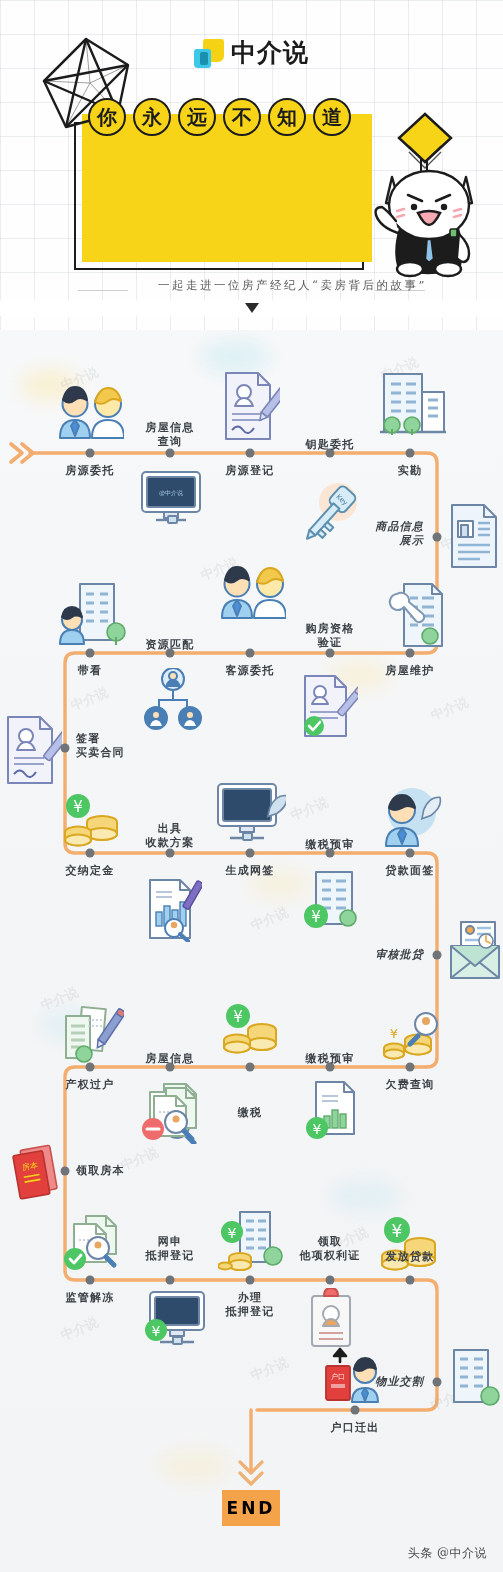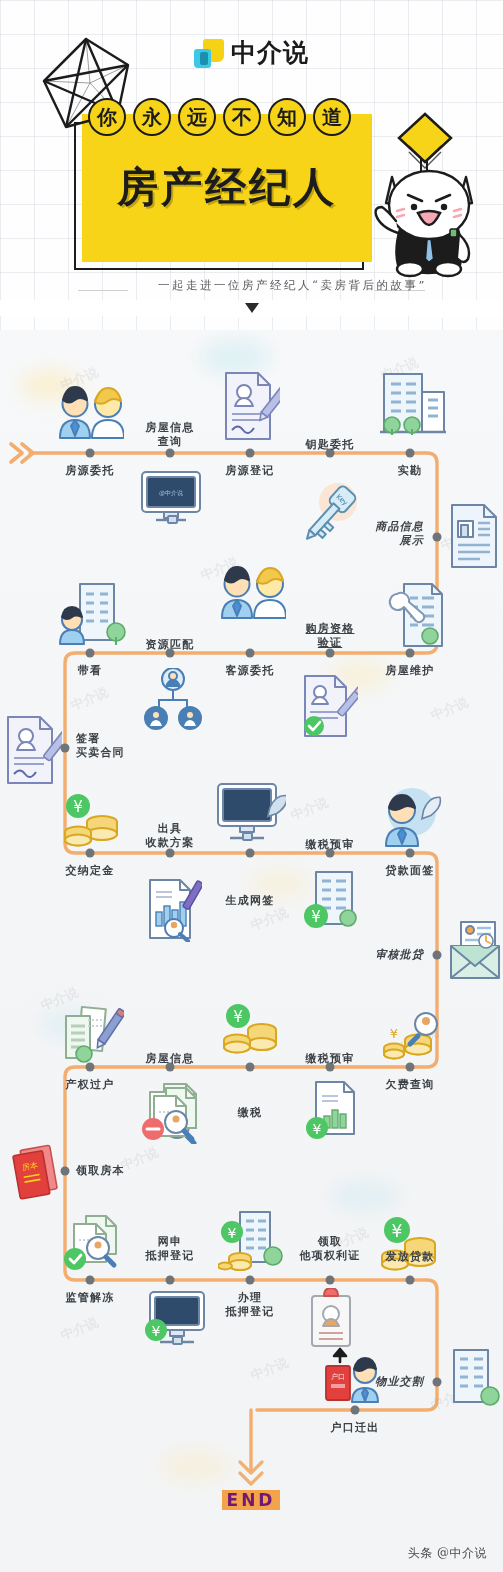--- a/index.html
+++ b/index.html
@@ -131,22 +131,22 @@
     font-family: "DejaVu Sans", sans-serif;
   }
   .lab.c { transform: translateX(-50%); text-align: center; }
   .lab.r { transform: translateX(-100%); text-align: right; font-style: italic; }
 
   
   .ico { position: absolute; z-index: 5; }
 
   
   .end-badge {
-    position: absolute; left: 222px; top: 1490px; width: 58px; height: 20px;
-    background: #f5a34a; color: #701a75; z-index: 8;
+    position: absolute; left: 222px; top: 1490px; width: 58px; height: 36px;
+    background: #f5a34a; color: #000000; z-index: 8;
     display: flex; align-items: center; justify-content: center;
     font-size: 17px; font-weight: 700; letter-spacing: 3px;
     font-family: "DejaVu Sans", sans-serif;
   }
   .watermark {
     position: absolute; right: 16px; bottom: 10px; z-index: 9;
     font-size: 12px; color: #4a4a4a; letter-spacing: .5px;
     font-family: "DejaVu Serif", "Liberation Serif", serif;
   }
   
@@ -201,21 +201,20 @@
       <rect x="26" y="46" width="6" height="84" fill="#f2f2f2" stroke="#1c1c1c" stroke-width="2"></rect>
       <polygon points="30,4 56,28 30,52 4,28" fill="#f7d417" stroke="#1c1c1c" stroke-width="2.5"></polygon>
       <g stroke="#1c1c1c" stroke-width="1.4" opacity=".75">
         <polyline points="14,36 30,52 46,36" fill="none"></polyline>
         <polyline points="14,42 30,58 46,42" fill="none"></polyline>
       </g>
     </svg>
 
     <div class="slab-outline"></div>
     <div class="slab">
-      <div class="slab-line">房产经纪人</div>
     </div>
 
     <svg class="cat" width="112" height="115" viewBox="0 0 112 115">
       <g stroke="#1c1c1c" stroke-width="2.4" stroke-linejoin="round" stroke-linecap="round">
 
         <path d="M28 66 Q22 86 26 102 Q40 110 56 110 Q74 110 88 102 Q92 86 86 66 Z" fill="#1c1c1c"></path>
         <path d="M50 66 L57 82 L64 66" fill="#ffffff"></path>
         <path d="M55 72 L59 72 L62 96 L57 100 L53 96 Z" fill="#8fc2e8"></path>
 
         <path d="M20 14 L28 42 L14 40 Z" fill="#ffffff"></path>
@@ -400,21 +399,21 @@
       </g>
     </svg>
 
     <div class="dot" style="left:410px; top:323px;"></div>
     <div class="dot" style="left:330px; top:323px;"></div>
     <div class="dot" style="left:250px; top:323px;"></div>
     <div class="dot" style="left:170px; top:323px;"></div>
     <div class="dot" style="left:90px;  top:323px;"></div>
 
     <div class="lab c" style="left:410px; top:334px;">房屋维护</div>
-    <div class="lab c" style="left:330px; top:292px;text-decoration:underline;">购房资格
+    <div class="lab c" style="left:330px; top:292px;">购房资格
 验证</div>
     <div class="lab c" style="left:250px; top:334px;">客源委托</div>
     <div class="lab c" style="left:170px; top:308px;">资源匹配</div>
     <div class="lab c" style="left:90px;  top:334px;">带看</div>
 
     <svg class="ico" style="left:380px; top:252px;" width="66" height="66" viewBox="0 0 66 66">
       <g stroke="#6d86a6" stroke-width="2" fill="none" stroke-linejoin="round">
         <path d="M24 2 h28 l10 10 v52 h-38z" fill="#eef5fb"></path>
         <path d="M52 2 v10 h10"></path>
         <g stroke="#8fb4d4" stroke-width="3">
@@ -506,21 +505,21 @@
 
     <div class="dot" style="left:90px;  top:523px;"></div>
     <div class="dot" style="left:170px; top:523px;"></div>
     <div class="dot" style="left:250px; top:523px;"></div>
     <div class="dot" style="left:330px; top:523px;"></div>
     <div class="dot" style="left:410px; top:523px;"></div>
 
     <div class="lab c" style="left:90px;  top:534px;">交纳定金</div>
     <div class="lab c" style="left:170px; top:492px;">出具
 收款方案</div>
-    <div class="lab c" style="left:250px; top:564px;">生成网签</div>
+    <div class="lab c" style="left:250px; top:534px;">生成网签</div>
     <div class="lab c" style="left:330px; top:508px;">缴税预审</div>
     <div class="lab c" style="left:410px; top:534px;">贷款面签</div>
 
     <svg class="ico" style="left:62px; top:462px;" width="60" height="56" viewBox="0 0 60 56">
       <g stroke="#d9a820" stroke-width="2" fill="#f5d77a">
         <ellipse cx="40" cy="30" rx="15" ry="6"></ellipse>
         <path d="M25 30 v12 a15 6 0 0 0 30 0 v-12" fill="#f5d77a"></path>
         <ellipse cx="40" cy="42" rx="15" ry="6" fill="#fae9b0"></ellipse>
         <ellipse cx="16" cy="40" rx="13" ry="5.5"></ellipse>
         <path d="M3 40 v8 a13 5.5 0 0 0 26 0 v-8" fill="#f5d77a"></path>

